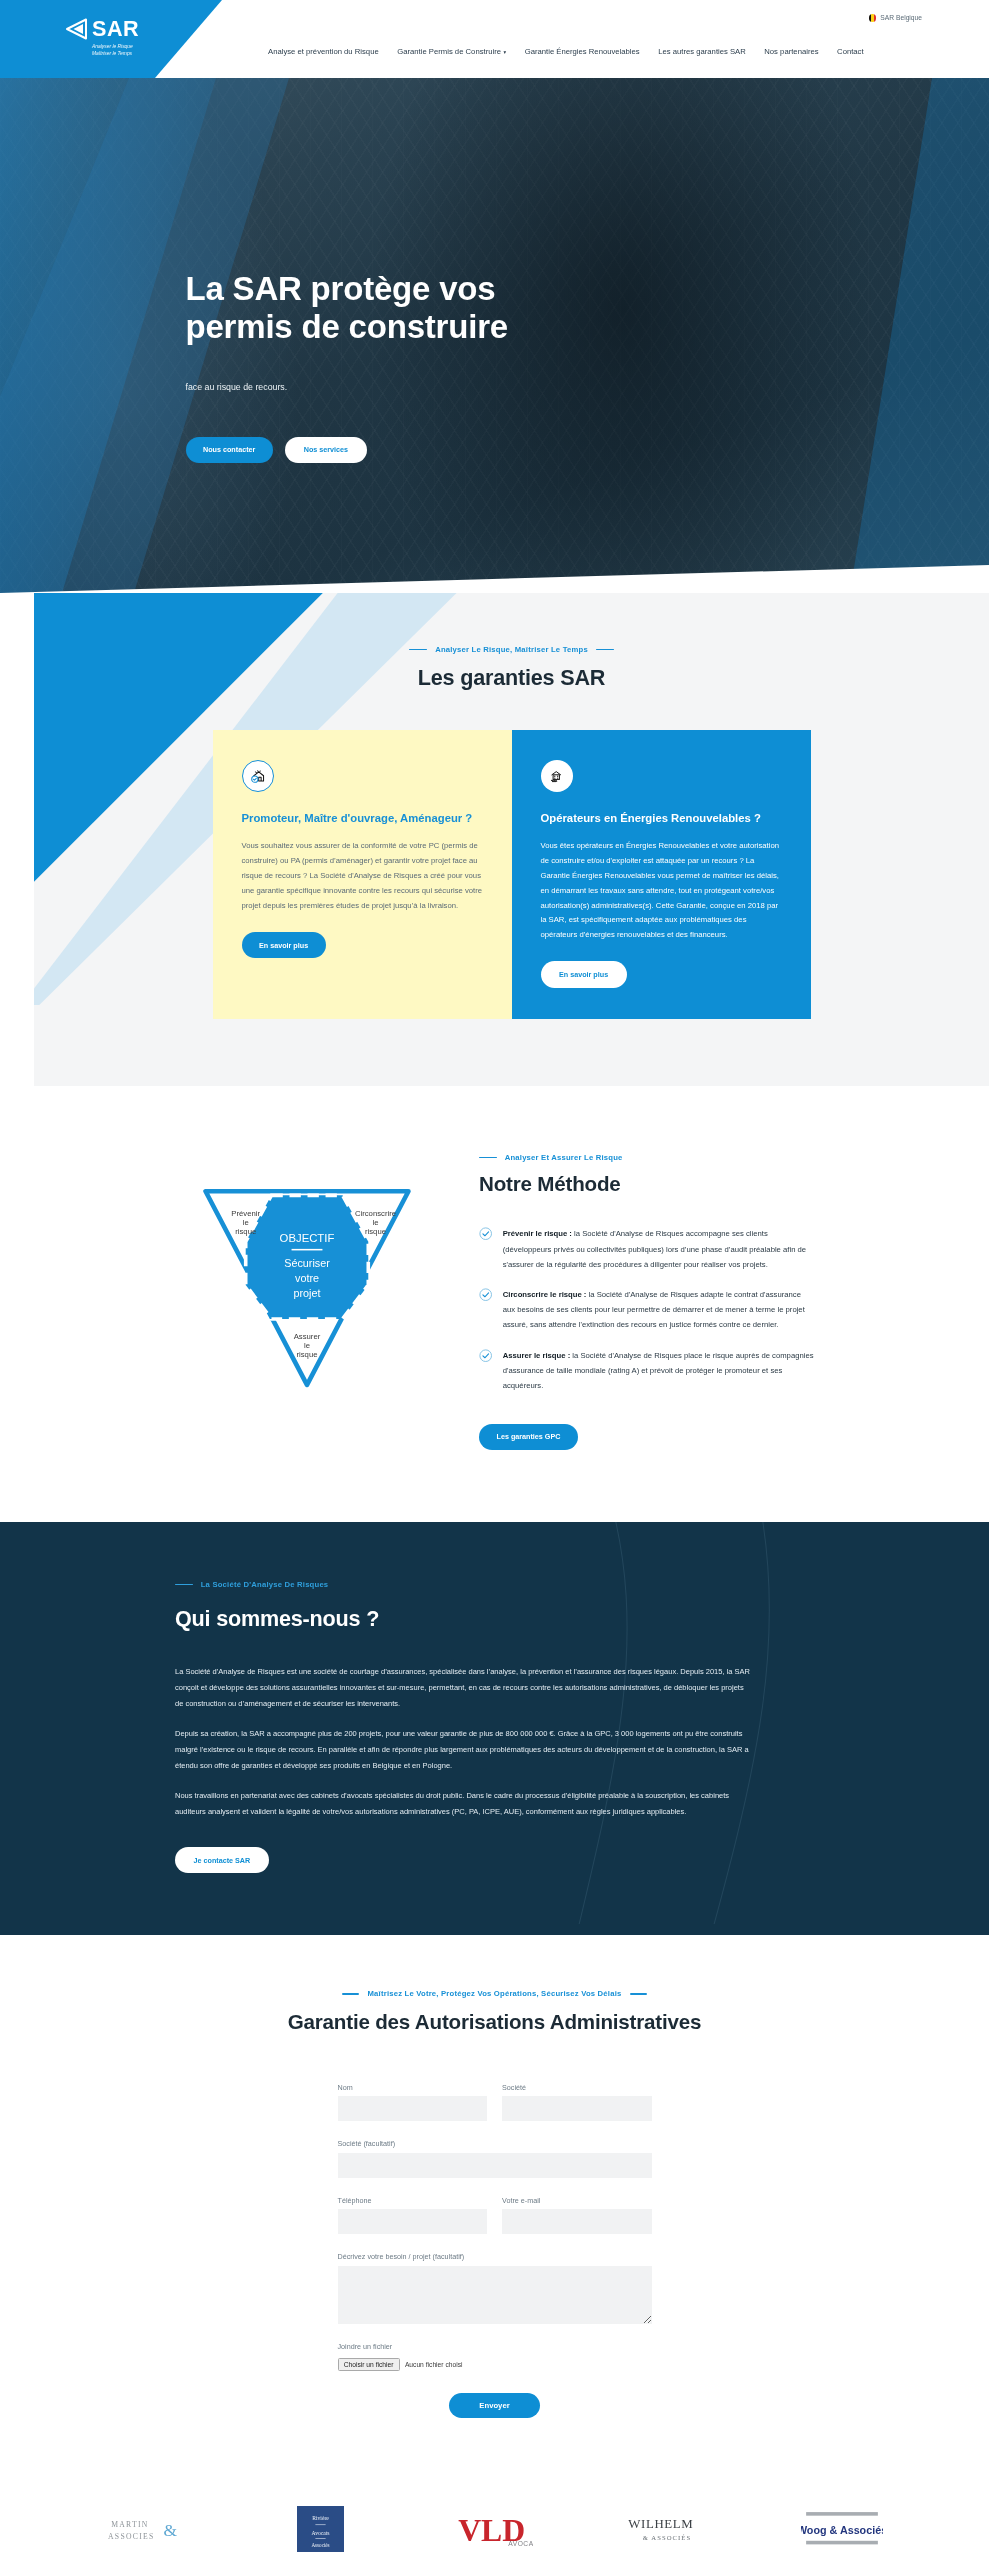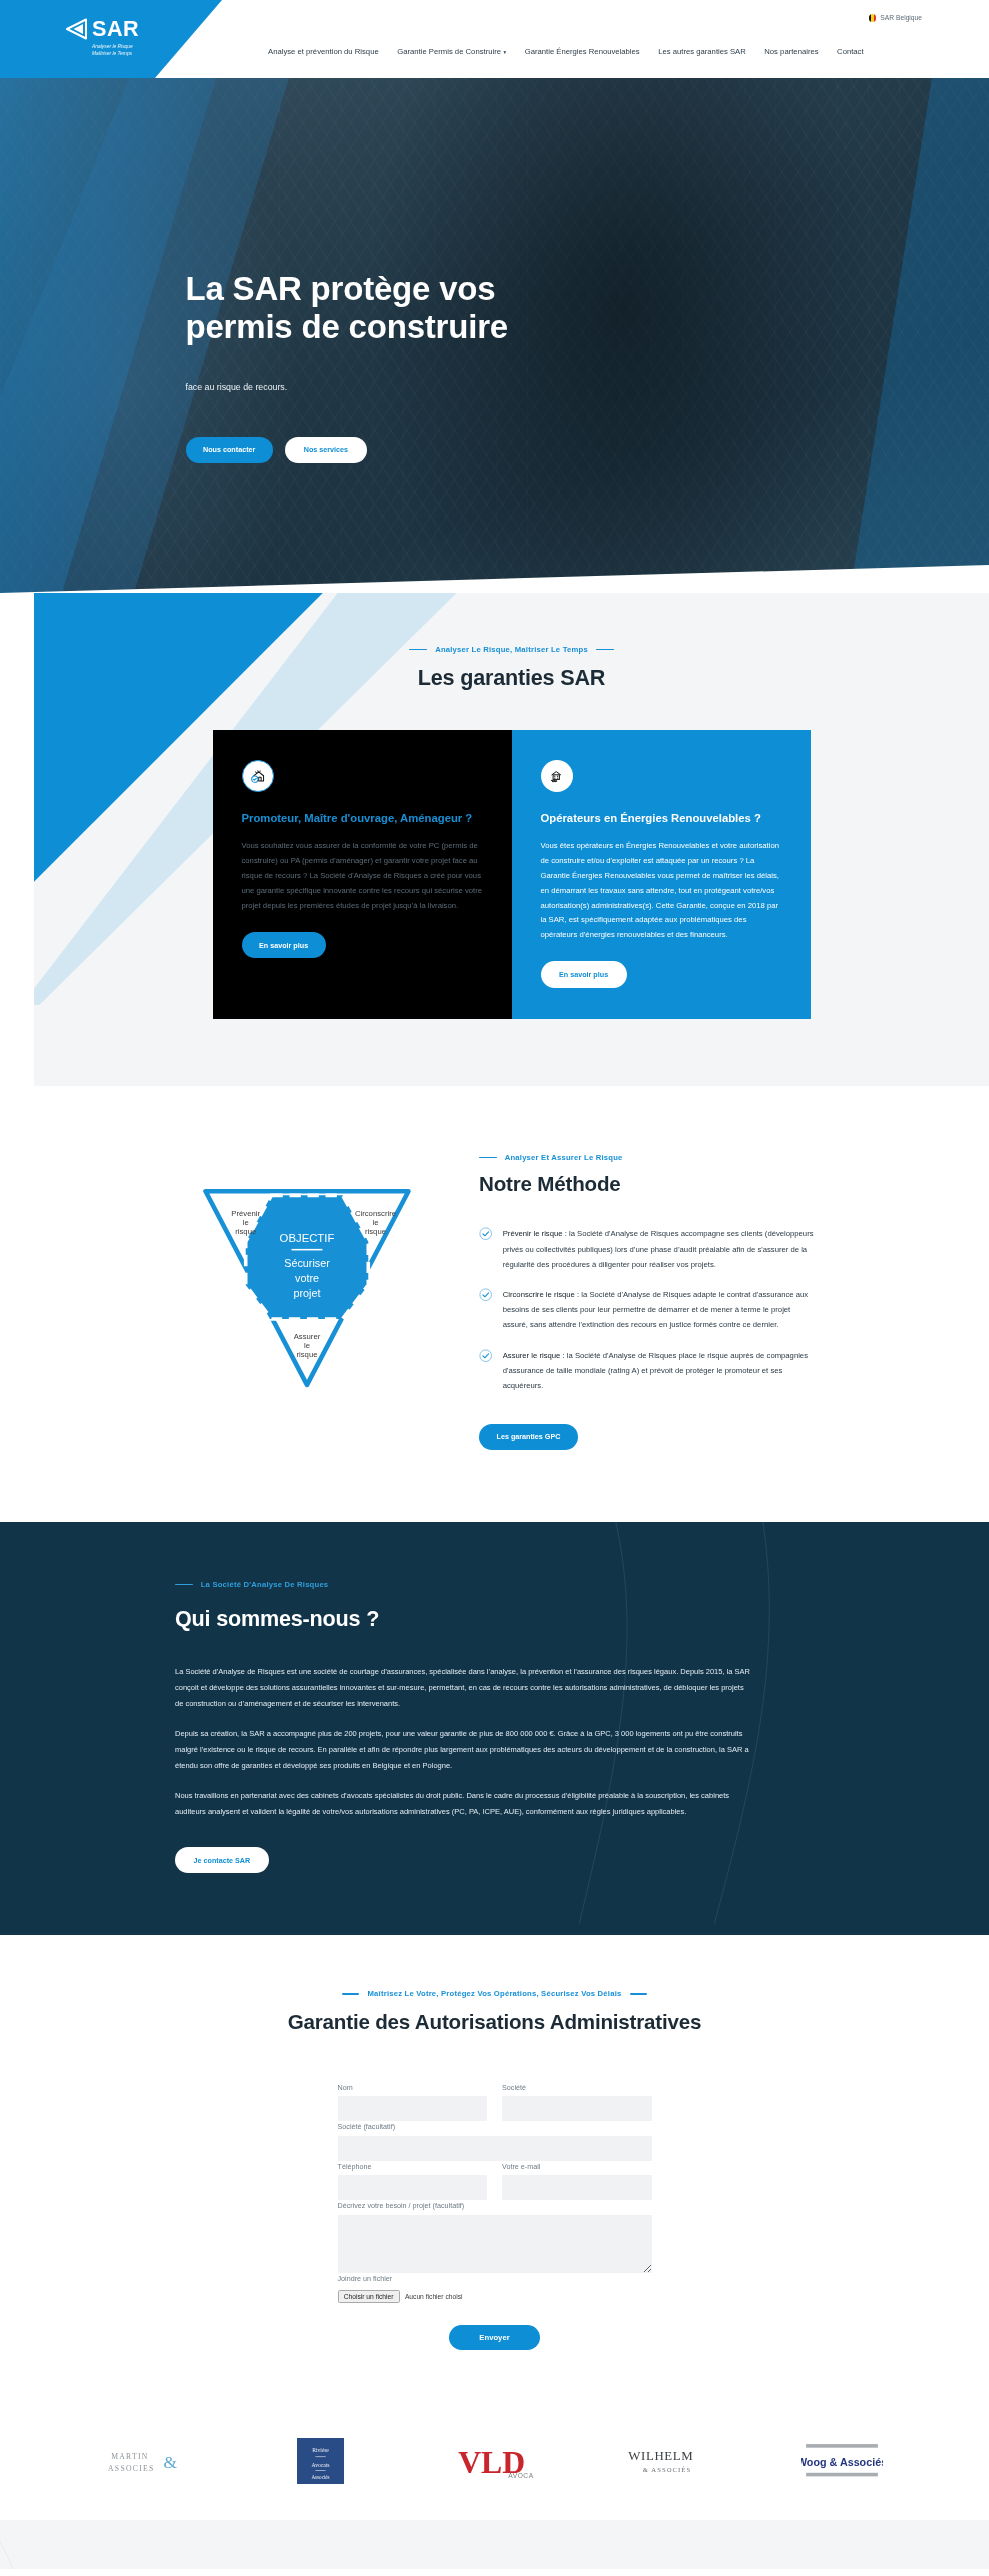--- a/index.html
+++ b/index.html
@@ -113,21 +113,21 @@
   .sec-label{
     display:flex;align-items:center;justify-content:center;gap:8.2px;
     color:#1790d6;font-size:7.7px;font-weight:700;letter-spacing:0.2px;
   }
   .sec-label .dash{display:block;width:17.5px;height:1.5px;background:#1790d6;border-radius:1px;}
   .sec-title{
     text-align:center;font-size:21.6px;font-weight:700;color:#1c2b36;margin-top:11.3px;letter-spacing:-0.2px;
   }
   .cards{position:relative;z-index:3;width:598px;margin:39px auto 0;display:flex;}
   .card{padding:30px 29px 31px;flex:1;}
-  .card-white{background:#000000;}
+  .card-white{background:#fef9c3;}
   .card-blue{background:#0e8ed4;}
   .card-icon{
     width:32px;height:32px;border-radius:50%;display:flex;align-items:center;justify-content:center;margin-bottom:18.5px;
   }
   .card-icon.outline{border:1px solid #1790d6;background:#fff;}
   .card-icon.solid{background:#ffffff;}
   .card h3{font-size:11.3px;line-height:1.35;font-weight:700;margin-bottom:13.4px;}
   .card-white h3{color:#1790d6;}
   .card-blue h3{color:#ffffff;}
   .card p{font-size:7.7px;line-height:1.92;}
@@ -139,39 +139,39 @@
   .methode{background:#ffffff;padding:62px 0 72px;}
   .methode-inner{width:639px;margin:0 auto;display:flex;gap:41px;align-items:flex-start;}
   .methode-left{width:263px;padding-top:36px;display:flex;justify-content:center;}
   .methode-right{flex:1;padding-top:5.2px;}
   .methode .sec-label{justify-content:flex-start;}
   .methode .sec-title{text-align:left;font-size:20.6px;margin-top:10.3px;}
   .meth-list{margin-top:30px;}
   .meth-item{display:flex;gap:10.3px;margin-bottom:15.5px;}
   .check{width:13.4px;height:13.4px;flex:none;margin-top:1px;}
   .meth-item p{font-size:7.7px;line-height:1.95;color:#2b3a45;}
-  .meth-item p b{font-weight:400;color:#111c24;}
+  .meth-item p b{font-weight:700;color:#111c24;}
   .methode .btn-primary{margin-top:15.5px;}
 
   
   .qui{position:relative;background:#123449;padding:58px 0 62px;overflow:hidden;}
   .qui-curves{position:absolute;inset:0;opacity:.5;}
   .qui-inner{position:relative;z-index:2;width:639px;margin:0 auto;}
   .qui .sec-label{justify-content:flex-start;color:#2f9fdc;}
   .qui .sec-label .dash{background:#2f9fdc;}
   .qui h2{font-size:21.6px;font-weight:700;color:#ffffff;margin-top:17px;letter-spacing:-0.2px;}
   .qui-body{margin-top:32px;max-width:577px;}
   .qui-body p{font-size:7.5px;line-height:2.15;color:#e3ecf2;margin-bottom:13.4px;}
   .qui .btn-white{margin-top:13.4px;}
 
   
   .formsec{background:#ffffff;padding:54px 0 57px;}
   .formsec .sec-title{font-size:20.6px;}
   .form{width:314px;margin:49px auto 0;}
-  .frow{display:flex;gap:15px;margin-bottom:1px;}
+  .frow{display:flex;gap:15px;margin-bottom:18px;}
   .fg{flex:1;display:flex;flex-direction:column;}
   .fg label{font-size:7.2px;color:#6d7b86;margin-bottom:4.6px;}
   .fg input[type=text], .fg textarea{
     background:#f1f2f3;border:none;outline:none;
     font-family:"Liberation Sans",sans-serif;font-size:7.2px;color:#21303b;
   }
   .fg input[type=text]{height:25px;padding:0 7.2px;}
   .fg textarea{height:58px;padding:6.2px 7.2px;resize:vertical;}
   .file-row{display:flex;align-items:center;gap:5.2px;margin-top:2.1px;}
   .file-btn{

